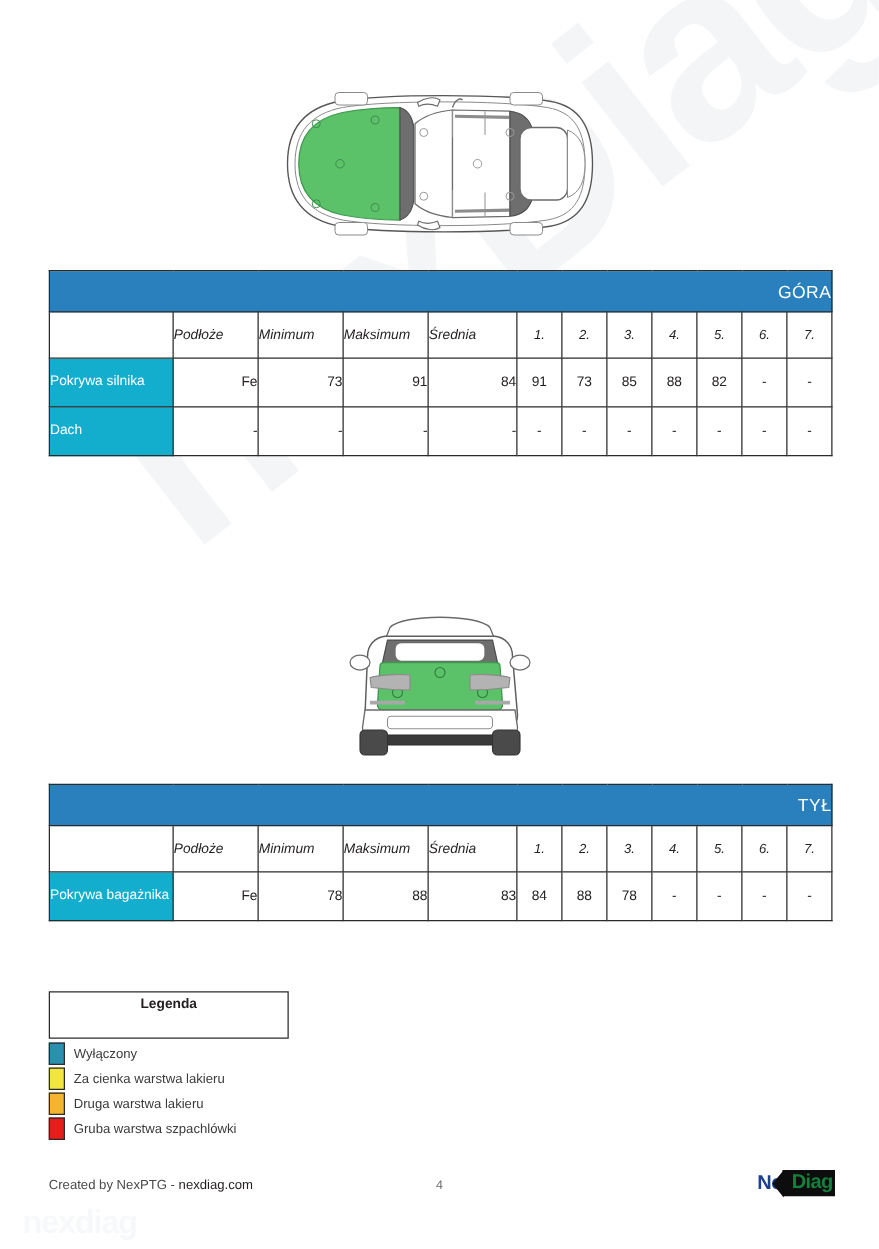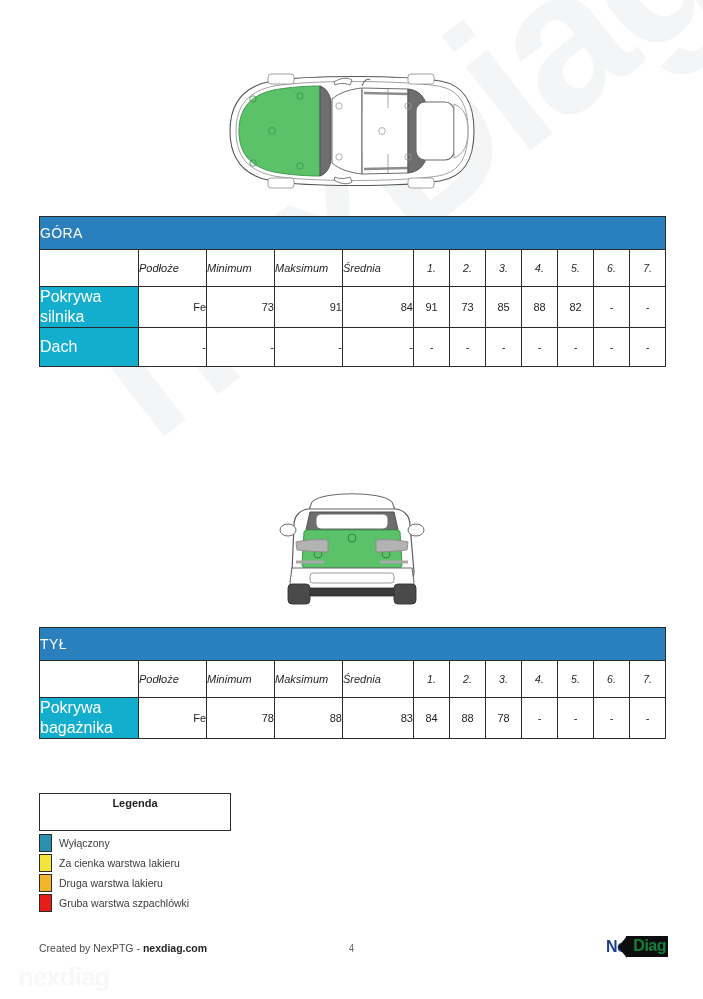--- a/index.html
+++ b/index.html
@@ -80,21 +80,21 @@
   .data-table td, .data-table th {
     border: 1.2px solid #2b2b2b;
     padding: 0;
     font-weight: normal;
   }
   .title-bar {
     background: #2980bc;
     color: #ffffff;
     font-size: 14px;
     font-weight: bold;
-    text-align: left;
+    text-align: right;
     height: 32px;
     letter-spacing: 0.4px;
     border: 1.2px solid #2b2b2b !important;
   }
   .col-head {
     height: 36px;
     font-size: 11px;
     color: #231f20;
     text-align: left;
     padding-left: 8px;
@@ -103,21 +103,21 @@
     font-style: italic;
   }
   .col-head.num {
     text-align: center;
     padding-left: 0;
     font-size: 10.5px;
   }
   .row-label {
     background: #13aece;
     color: #ffffff;
-    font-size: 16px;
+    font-size: 11px;
     padding: 0 0 0 8px;
     height: 38px;
     vertical-align: middle;
     line-height: 1.25;
   }
   .cell {
     height: 38px;
     font-size: 11px;
     text-align: right;
     padding-left: 8px;
@@ -180,21 +180,21 @@
     height: 22px;
   }
   .footer-credit {
     position: absolute;
     left: 39px;
     top: 0;
     font-size: 10.5px;
     color: #4a4a4a;
     white-space: nowrap;
   }
-  .footer-credit b { font-weight: bold; color: #231f20; }
+  .footer-credit b { font-weight: normal; color: #231f20; }
   .footer-page {
     position: absolute;
     left: 0;
     width: 703px;
     top: 1px;
     text-align: center;
     font-size: 10px;
     color: #6b6b6b;
   }
   .footer-logo {

